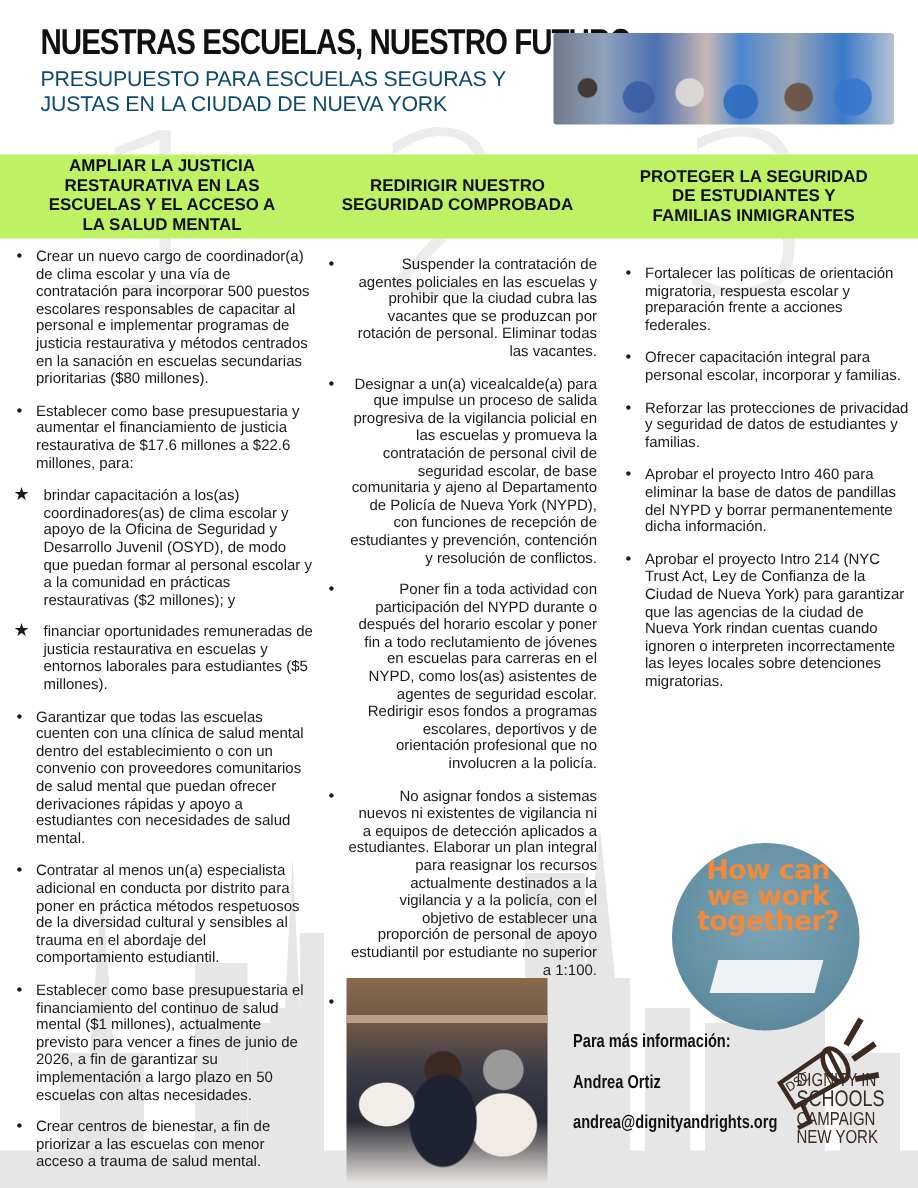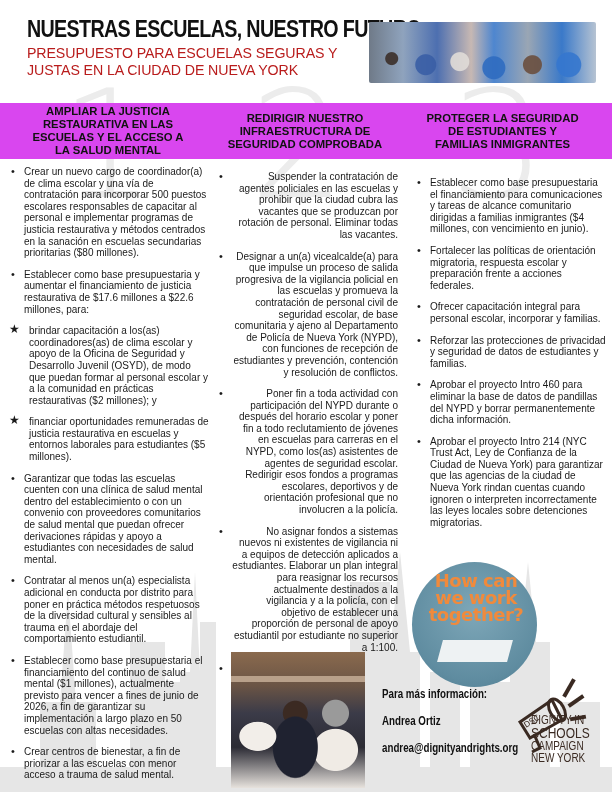--- a/index.html
+++ b/index.html
@@ -1,49 +1,49 @@
 <!DOCTYPE html>
 <html><head>
 <meta charset="utf-8">
 <style>
   html, body { margin:0; padding:0; }
   body { width:612px; height:792px; position:relative; overflow:hidden; background:#ffffff; font-family:"Liberation Sans", sans-serif; color:#1a1a1a; }
   .bgnum { position:absolute; font-family:"DejaVu Sans", sans-serif; font-weight:300; color:#ececec; font-size:150px; line-height:1; z-index:0; }
   .skyline { position:absolute; left:0; bottom:0; width:612px; height:260px; z-index:0; }
   .layer { position:relative; z-index:1; }
   .title { position:absolute; left:27px; top:15px; font-family:"Liberation Sans", sans-serif; font-weight:bold; font-size:24px; letter-spacing:-0.8px; transform:scaleX(0.82); transform-origin:left top; white-space:nowrap; color:#111; }
-  .subtitle { position:absolute; left:27px; top:45px; font-size:14.2px; line-height:17px; color:#b91c1c; letter-spacing:-0.1px; }
+  .subtitle { position:absolute; left:27px; top:45px; font-size:14.2px; line-height:17px; color:#0c4a6e; letter-spacing:-0.1px; }
   .photo-top { position:absolute; left:369px; top:22px; width:227px; height:61px; border-radius:2px; overflow:hidden;
     background: linear-gradient(90deg,#6f7a88 0%,#8fa3bd 15%,#4d6fb0 30%,#c7b8b3 45%,#4e86cf 55%,#9aa6b4 70%,#3a79c9 85%,#b6c3d2 100%); }
   .photo-top::before { content:""; position:absolute; inset:0; background:
     radial-gradient(circle at 10% 60%, #3b2f2a 0 6px, transparent 7px),
     radial-gradient(circle at 25% 70%, #3a5fa6 0 10px, transparent 11px),
     radial-gradient(circle at 40% 65%, #e0dcd8 0 9px, transparent 10px),
     radial-gradient(circle at 55% 75%, #2f6cc0 0 11px, transparent 12px),
     radial-gradient(circle at 72% 70%, #6b4f3f 0 9px, transparent 10px),
     radial-gradient(circle at 88% 70%, #3677cf 0 12px, transparent 13px); opacity:.9; }
-  .band { position:absolute; left:0; top:103px; width:612px; height:56px; background:#d946ef; }
+  .band { position:absolute; left:0; top:103px; width:612px; height:56px; background:#bef264; }
   .band-col { position:absolute; top:0; height:56px; display:flex; align-items:center; justify-content:center; text-align:center; font-weight:bold; font-size:11.3px; line-height:13px; color:#111; }
   .col { position:absolute; top:166px; font-size:10px; line-height:11.6px; color:#1a1a1a; }
   .col ul { list-style:none; margin:0; padding:0; }
   .col li { position:relative; padding-left:14px; margin-bottom:10px; }
   .col li::before { content:"\2022"; position:absolute; left:1px; top:0; font-size:11px; }
   .col li.bold { font-weight:normal; }
   .col li.star { padding-left:20px; margin-left:-1px; }
   .col li.star::before { content:"\2605"; font-size:12px; left:0; top:-1px; }
   .photo-mid { position:absolute; left:231px; top:652px; width:134px; height:136px; overflow:hidden;
     background: linear-gradient(180deg,#8a6a4e 0%,#6a5445 25%,#3b3b48 45%,#2b2b34 70%,#e7e2dd 100%); }
   .photo-mid::before { content:""; position:absolute; inset:0; background:
     radial-gradient(ellipse at 20% 62%, #f2eee9 0 18px, transparent 19px),
     radial-gradient(ellipse at 48% 70%, #1f2230 0 22px, transparent 23px),
     radial-gradient(circle at 48% 45%, #3b2a22 0 12px, transparent 13px),
     radial-gradient(ellipse at 78% 72%, #f0ebe5 0 22px, transparent 23px),
     radial-gradient(circle at 78% 45%, #9a9a9a 0 13px, transparent 14px),
     linear-gradient(180deg, transparent 0 18%, #b8a08a 18% 22%, transparent 22%); }
-  .circle-photo { position:absolute; left:412px; top:562px; width:125px; height:125px; border-radius:50%; overflow:hidden; background:radial-gradient(circle at 50% 40%, #7ea7b8 0%, #5f8ca0 70%, #4d7a8e 100%); }
+  .circle-photo { position:absolute; left:448px; top:562px; width:125px; height:125px; border-radius:50%; overflow:hidden; background:radial-gradient(circle at 50% 40%, #7ea7b8 0%, #5f8ca0 70%, #4d7a8e 100%); }
   .circle-photo .txt { position:absolute; left:14px; top:10px; width:100px; text-align:center; color:#f08a3c; font-weight:bold; font-size:18px; line-height:17px; font-family:"DejaVu Sans", sans-serif; letter-spacing:-0.5px; }
   .circle-photo .table { position:absolute; left:28px; top:78px; width:70px; height:22px; background:#eef2f3; transform:skewX(-15deg); }
   .contact { position:absolute; left:382px; top:687px; font-weight:bold; font-size:12.5px; color:#111; transform:scaleX(0.78); transform-origin:left top; white-space:nowrap; }
   .contact div { height:27px; }
   .logo { position:absolute; left:512px; top:670px; width:95px; height:110px; }
   .logo-text { position:absolute; left:531px; top:714px; font-family:"Liberation Sans", sans-serif; font-size:12.5px; line-height:12px; color:#3a2a22; transform:scaleX(0.8); transform-origin:left top; white-space:nowrap; }
 </style>
 </head>
 <body>
 
@@ -81,21 +81,20 @@
       <div>
         <div>AMPLIAR LA JUSTICIA</div>
         <div>RESTAURATIVA EN LAS</div>
         <div>ESCUELAS Y EL ACCESO A</div>
         <div>LA SALUD MENTAL</div>
       </div>
     </div>
     <div class="band-col" style="left:215px;width:180px;">
       <div>
         <div>REDIRIGIR NUESTRO</div>
-        <div>INFRAESTRUCTURA DE</div>
         <div>SEGURIDAD COMPROBADA</div>
       </div>
     </div>
     <div class="band-col" style="left:405px;width:195px;">
       <div>
         <div>PROTEGER LA SEGURIDAD</div>
         <div>DE ESTUDIANTES Y</div>
         <div>FAMILIAS INMIGRANTES</div>
       </div>
     </div>
@@ -119,21 +118,20 @@
       <li>Suspender la contratación de agentes policiales en las escuelas y prohibir que la ciudad cubra las vacantes que se produzcan por rotación de personal. Eliminar todas las vacantes.</li>
       <li>Designar a un(a) vicealcalde(a) para que impulse un proceso de salida progresiva de la vigilancia policial en las escuelas y promueva la contratación de personal civil de seguridad escolar, de base comunitaria y ajeno al Departamento de Policía de Nueva York (NYPD), con funciones de recepción de estudiantes y prevención, contención y resolución de conflictos.</li>
       <li>Poner fin a toda actividad con participación del NYPD durante o después del horario escolar y poner fin a todo reclutamiento de jóvenes en escuelas para carreras en el NYPD, como los(as) asistentes de agentes de seguridad escolar. Redirigir esos fondos a programas escolares, deportivos y de orientación profesional que no involucren a la policía.</li>
       <li>No asignar fondos a sistemas nuevos ni existentes de vigilancia ni a equipos de detección aplicados a estudiantes. Elaborar un plan integral para reasignar los recursos actualmente destinados a la vigilancia y a la policía, con el objetivo de establecer una proporción de personal de apoyo estudiantil por estudiante no superior a 1:100.</li>
       <li style="min-height:12px;"></li>
     </ul>
   </div>
 
   <div class="col" style="left:416px;width:190px;top:177px;">
     <ul>
-      <li>Establecer como base presupuestaria el financiamiento para comunicaciones y tareas de alcance comunitario dirigidas a familias inmigrantes ($4 millones, con vencimiento en junio).</li>
       <li>Fortalecer las políticas de orientación migratoria, respuesta escolar y preparación frente a acciones federales.</li>
       <li>Ofrecer capacitación integral para personal escolar, incorporar y familias.</li>
       <li>Reforzar las protecciones de privacidad y seguridad de datos de estudiantes y familias.</li>
       <li>Aprobar el proyecto Intro 460 para eliminar la base de datos de pandillas del NYPD y borrar permanentemente dicha información.</li>
       <li>Aprobar el proyecto Intro 214 (NYC Trust Act, Ley de Confianza de la Ciudad de Nueva York) para garantizar que las agencias de la ciudad de Nueva York rindan cuentas cuando ignoren o interpreten incorrectamente las leyes locales sobre detenciones migratorias.</li>
     </ul>
   </div>
 
   <div class="photo-mid"></div>
   <div class="circle-photo">

